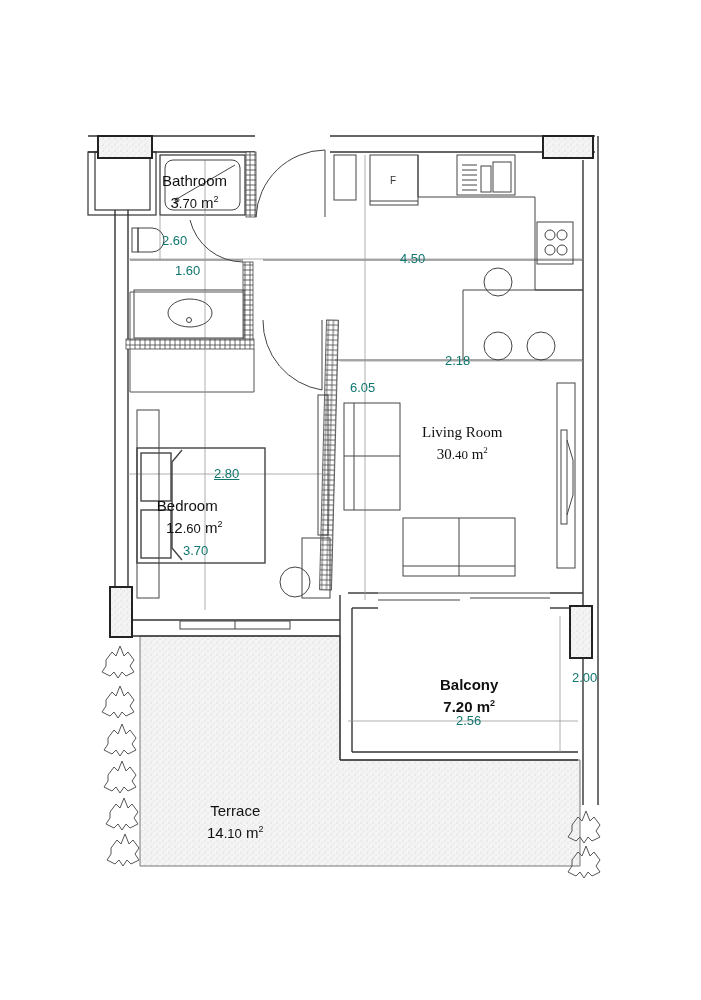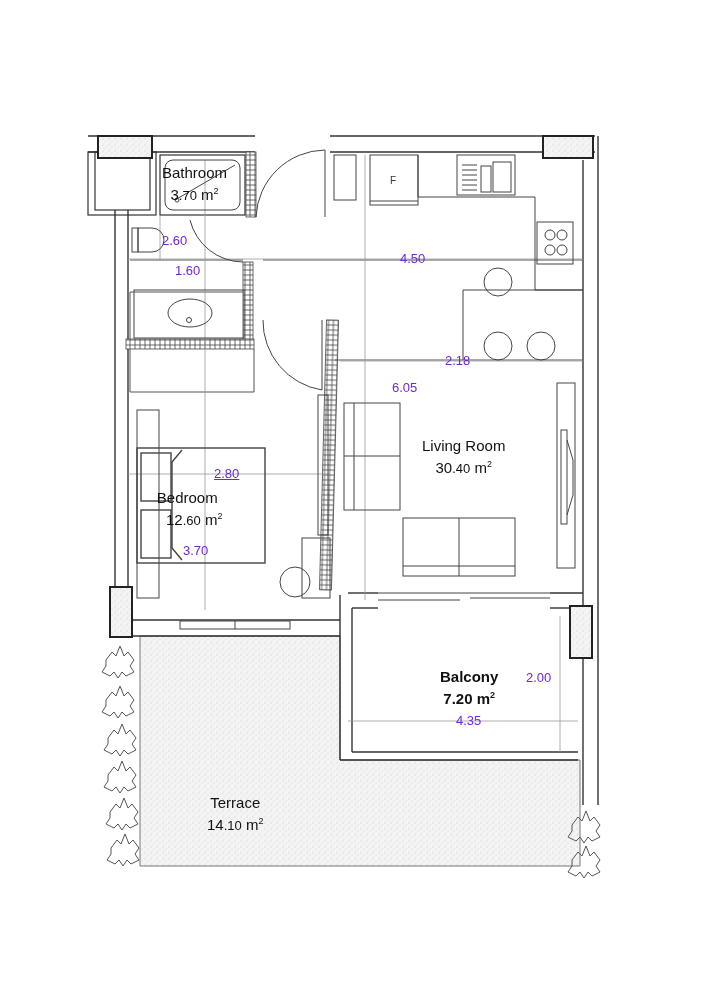--- a/index.html
+++ b/index.html
@@ -1,22 +1,22 @@
 <!DOCTYPE html>
 <html><head>
 <meta charset="utf-8">
 <style>
   html,body{margin:0;padding:0;background:#ffffff;}
   body{width:701px;height:1000px;position:relative;overflow:hidden;font-family:"Liberation Sans",sans-serif;}
   svg{position:absolute;left:0;top:0;}
-  .room-label{position:absolute;color:#111;font-size:15px;line-height:18px;text-align:center;white-space:nowrap;}
+  .room-label{position:absolute;color:#111;font-size:15px;line-height:18px;text-align:center;white-space:nowrap;margin-top:8px;}
   .room-label .area{display:block;}
   .room-label sup{font-size:9px;}
   .room-label .dec{font-size:13px;}
-  .dim{position:absolute;color:#6d28d9;font-size:13px;line-height:14px;background:transparent;white-space:nowrap;}
+  .dim{position:absolute;color:#0f766e;font-size:13px;line-height:14px;background:transparent;white-space:nowrap;}
   .furn-label{position:absolute;font-size:10px;color:#333;}
 </style>
 </head>
 <body>
 
 <svg width="701" height="1000" viewBox="0 0 701 1000">
   <defs>
     <pattern id="hatch" width="5" height="5" patternUnits="userSpaceOnUse">
       <rect width="5" height="5" fill="#fff"></rect>
       <path d="M0 0H5V5H0Z" fill="none" stroke="#444" stroke-width="0.8"></path>
@@ -219,21 +219,21 @@
   </g>
 </svg>
 
 <span class="furn-label" style="left:390px;top:175px;">F</span>
 
 <div class="room-label" style="left:162px;top:164px;">
   <span>Bathroom</span>
   <span class="area"><span>3</span><span class="dec">.70</span> <span>m</span><sup>2</sup></span>
 </div>
 
-<div class="room-label" style="left:422px;top:437px;">
+<div class="room-label" style="left:422px;top:415px;font-family:Liberation Serif, serif;">
   <span>Living Room</span>
   <span class="area"><span>30</span><span class="dec">.40</span> <span>m</span><sup>2</sup></span>
 </div>
 
 <div class="room-label" style="left:152px;top:489px;">
   <span>Bedroom</span>
   <span class="area" style="padding-left:14px;"><span>12</span><span class="dec">.60</span> <span>m</span><sup>2</sup></span>
 </div>
 
 <div class="room-label" style="left:440px;top:668px;font-weight:bold;">
@@ -243,17 +243,17 @@
 
 <div class="room-label" style="left:207px;top:794px;">
   <span>Terrace</span>
   <span class="area"><span>14</span><span class="dec">.10</span> <span>m</span><sup>2</sup></span>
 </div>
 
 <span class="dim" style="left:175px;top:264px;">1.60</span>
 <span class="dim" style="left:162px;top:234px;">2.60</span>
 <span class="dim" style="left:400px;top:252px;">4.50</span>
 <span class="dim" style="left:445px;top:354px;">2.18</span>
-<span class="dim" style="left:350px;top:381px;margin-left:42px;">6.05</span>
+<span class="dim" style="left:350px;top:381px;">6.05</span>
 <span class="dim" style="left:214px;top:467px;text-decoration:underline;">2.80</span>
 <span class="dim" style="left:183px;top:544px;">3.70</span>
-<span class="dim" style="left:526px;top:671px;">2.00</span>
-<span class="dim" style="left:456px;top:714px;">4.35</span>
+<span class="dim" style="left:572px;top:671px;">2.00</span>
+<span class="dim" style="left:456px;top:714px;">2.56</span>
 
 </body></html>

